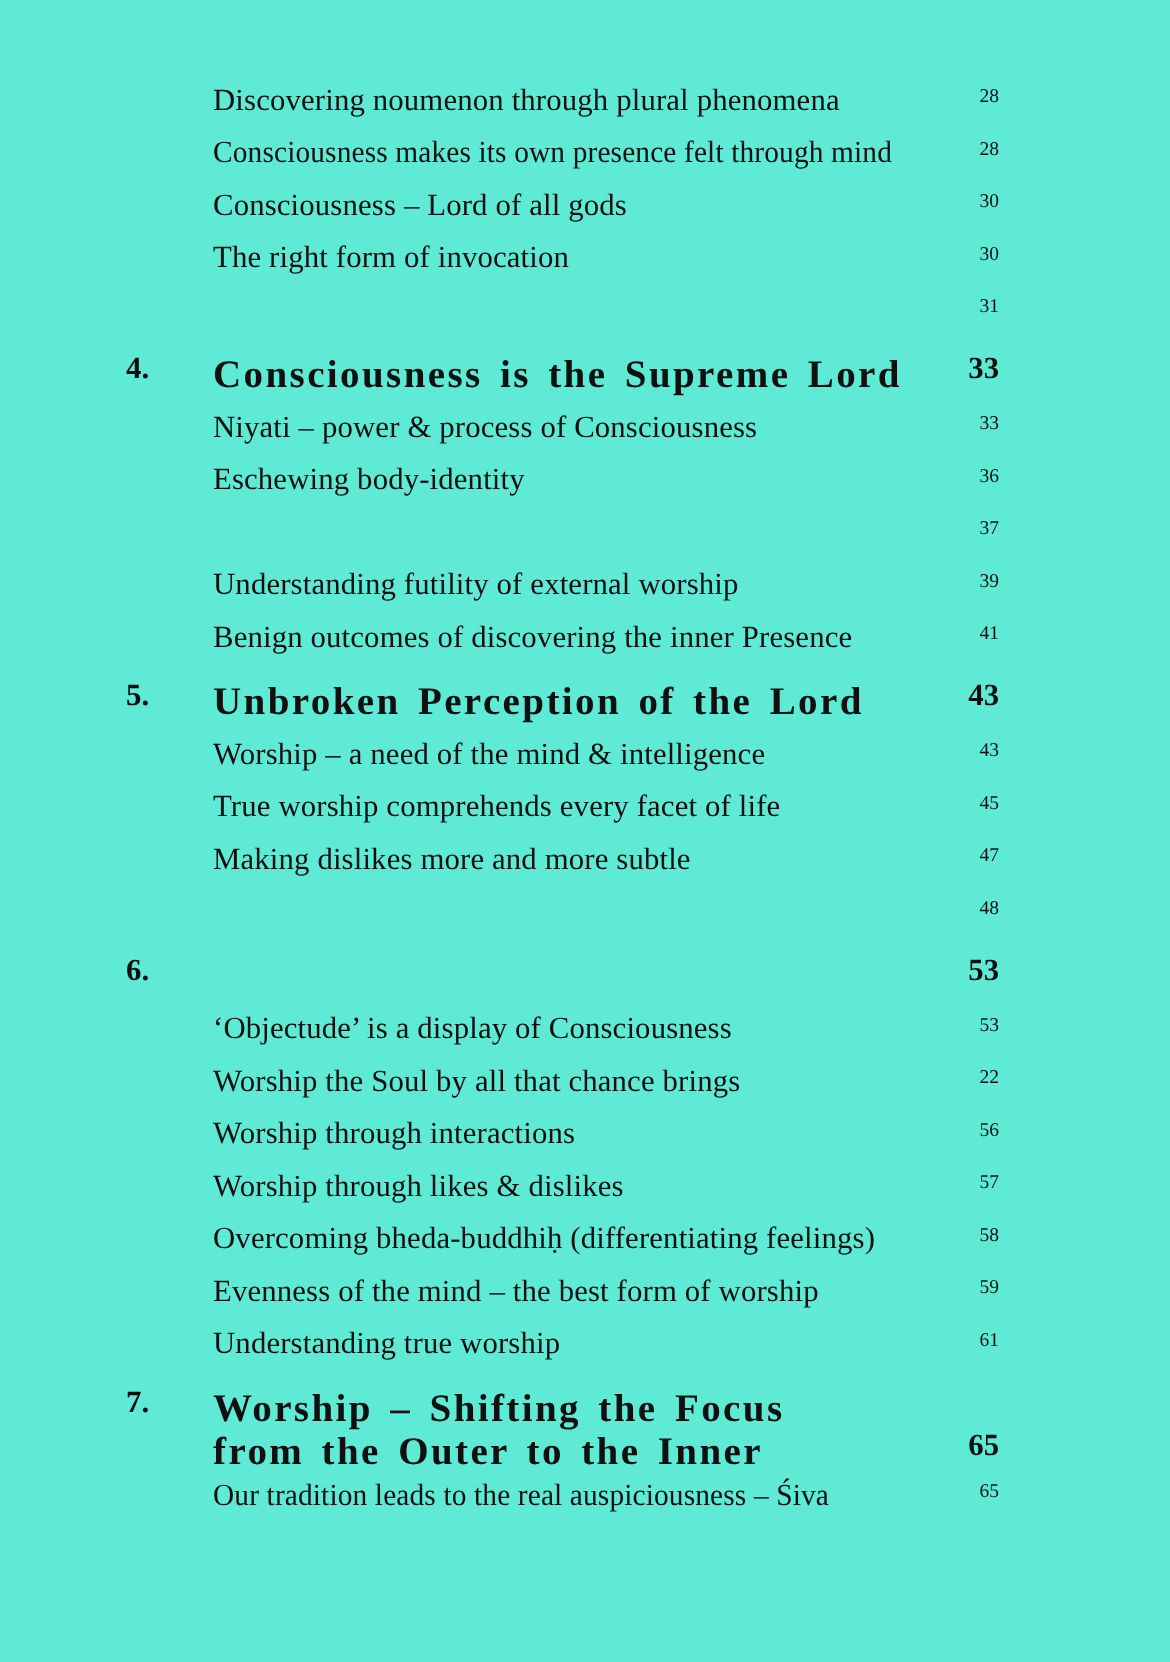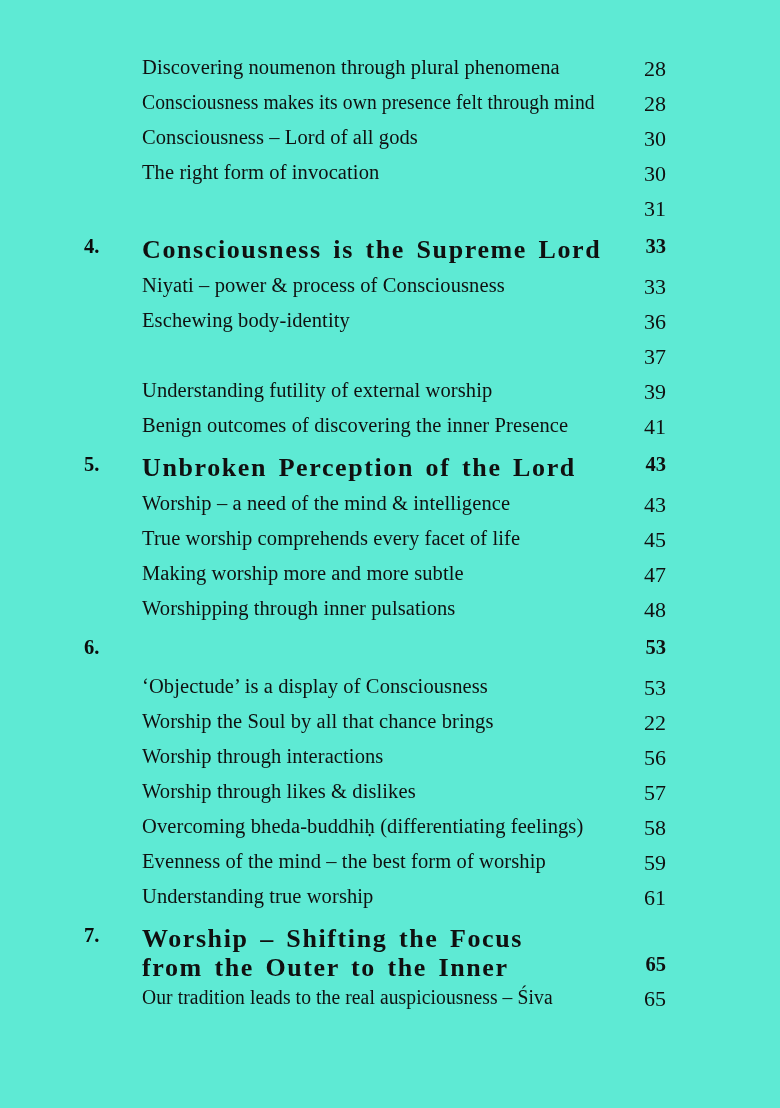--- a/index.html
+++ b/index.html
@@ -54,21 +54,21 @@
     text-align: right;
   }
 
   
   .row.sub .title {
     font-size: 20.5px;
     font-weight: normal;
     letter-spacing: 0.1px;
   }
   .row.sub .pageno {
-    font-size: 22px;
+    font-size: 13px;
     font-weight: normal;
   }
   .row.sub.condense .title {
     transform: scaleX(0.955);
     transform-origin: left center;
   }
 
   
   .row.chapter {
     height: 38px;
@@ -160,25 +160,24 @@
       </div>
       <div class="row sub" style="position: absolute; left: 0px; top: 492px; width: 780px;">
         <div class="title">Worship – a need of the mind &amp; intelligence</div>
         <div class="pageno">43</div>
       </div>
       <div class="row sub" style="position: absolute; left: 0px; top: 527px; width: 780px;">
         <div class="title">True worship comprehends every facet of life</div>
         <div class="pageno">45</div>
       </div>
       <div class="row sub" style="position: absolute; left: 0px; top: 562px; width: 780px;">
-        <div class="title">Making worship more and more subtle</div>
+        <div class="title">Making dislikes more and more subtle</div>
         <div class="pageno">47</div>
       </div>
       <div class="row sub" style="position: absolute; left: 0px; top: 597px; width: 780px;">
-        <div class="title">Worshipping through inner pulsations</div>
         <div class="pageno">48</div>
       </div>
       <div class="row chapter tight" style="position: absolute; left: 0px; top: 636px; width: 780px;">
         <div class="num">6.</div>
         <div class="pageno">53</div>
       </div>
       <div class="row sub" style="position: absolute; left: 0px; top: 675px; width: 780px;">
         <div class="title">‘Objectude’ is a display of Consciousness</div>
         <div class="pageno">53</div>
       </div>

